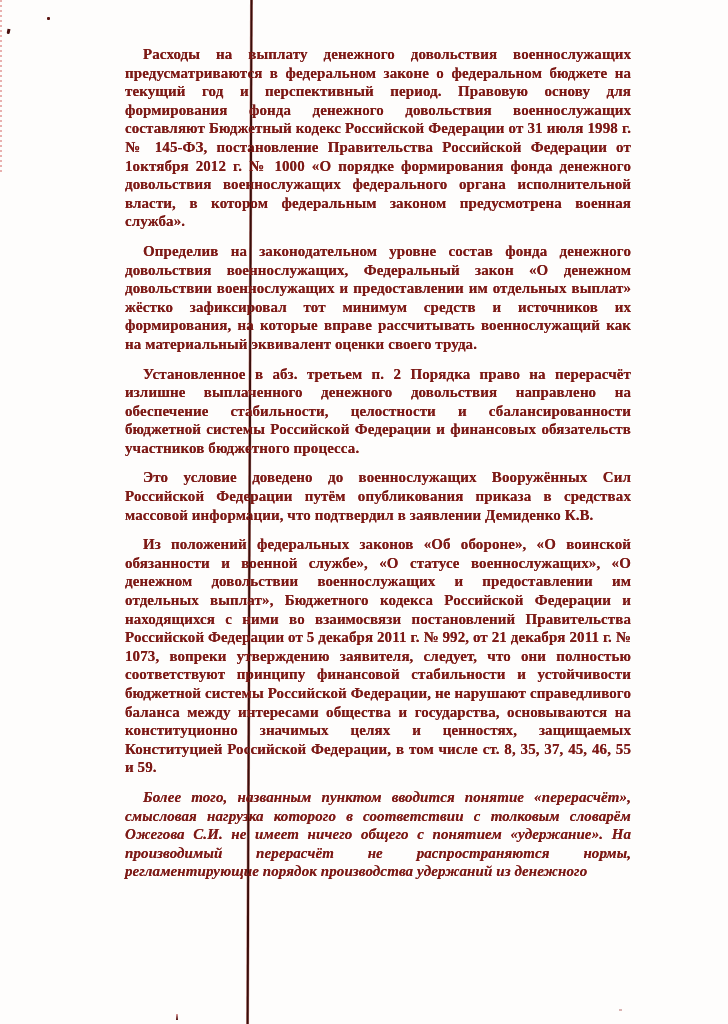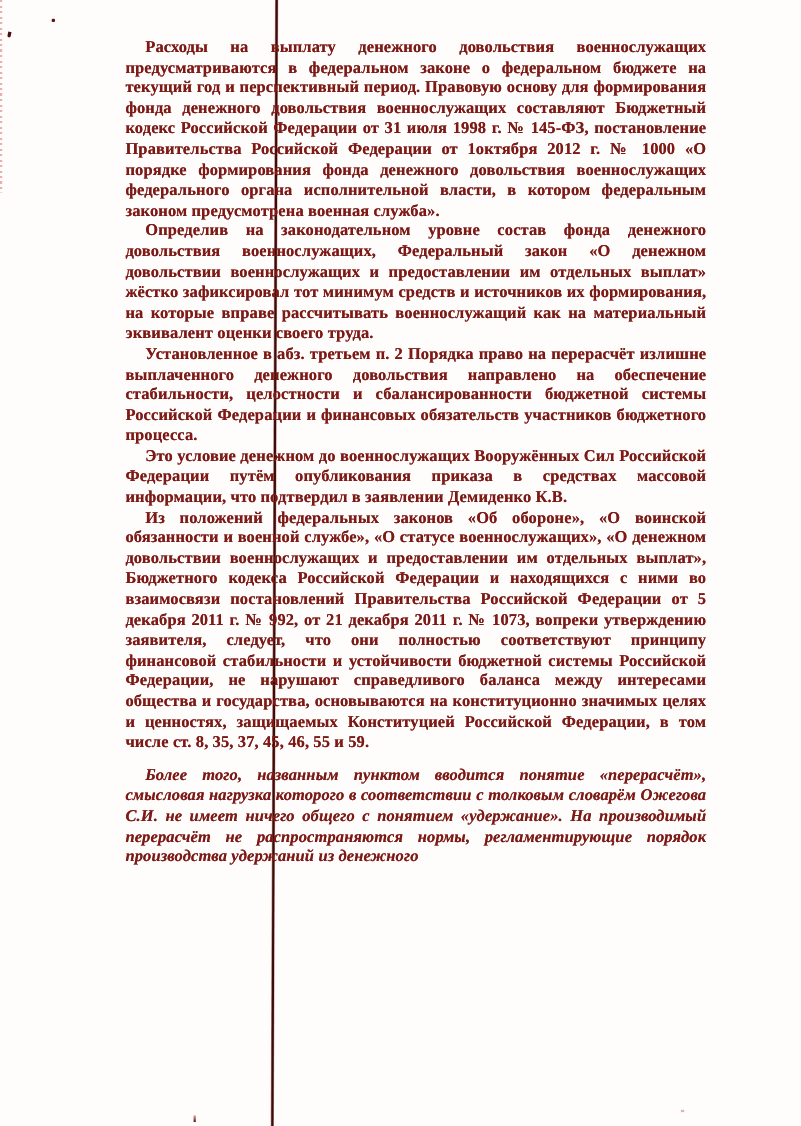--- a/index.html
+++ b/index.html
@@ -54,21 +54,21 @@
     color: var(--ink, #7d1a16);
     font-size: 15px;
     line-height: 18.6px;
     font-weight: bold;
     text-align: justify;
     letter-spacing: 0.1px;
     text-shadow: 0 0 0.6px rgba(125, 26, 22, 0.85);
     filter: blur(0.22px);
   }
   .text-block p {
-    margin: 0;
+    margin: 11px;
     text-indent: 18px;
   }
   .text-block p.gap-before {
     margin-top: 11px;
     font-style: italic;
   }
 
   
   .mark { position: absolute; background: #5a1512; }
   .mark.dot-top     { left: 47px;  top: 17px;   width: 3px; height: 3px; border-radius: 1px; }
@@ -88,21 +88,21 @@
 
   <span class="mark dot-top"></span>
   <span class="mark comma-top"></span>
 
   <div class="fold-line"></div>
 
   <div class="text-block">
     <p>Расходы на выплату денежного довольствия военнослужащих предусматриваются в федеральном законе о федеральном бюджете на текущий год и перспективный период. Правовую основу для формирования фонда денежного довольствия военнослужащих составляют Бюджетный кодекс Российской Федерации от 31 июля 1998 г. № 145-ФЗ, постановление Правительства Российской Федерации от 1октября 2012 г. № 1000 «О порядке формирования фонда денежного довольствия военнослужащих федерального органа исполнительной власти, в котором федеральным законом предусмотрена военная служба».</p>
     <p>Определив на законодательном уровне состав фонда денежного довольствия военнослужащих, Федеральный закон «О денежном довольствии военнослужащих и предоставлении им отдельных выплат» жёстко зафиксировал тот минимум средств и источников их формирования, на которые вправе рассчитывать военнослужащий как на материальный эквивалент оценки своего труда.</p>
     <p>Установленное в абз. третьем п. 2 Порядка право на перерасчёт излишне выплаченного денежного довольствия направлено на обеспечение стабильности, целостности и сбалансированности бюджетной системы Российской Федерации и финансовых обязательств участников бюджетного процесса.</p>
-    <p>Это условие денежном до военнослужащих Вооружённых Сил Российской Федерации путём опубликования приказа в средствах массовой информации, что подтвердил в заявлении Демиденко К.В.</p>
+    <p>Это условие доведено до военнослужащих Вооружённых Сил Российской Федерации путём опубликования приказа в средствах массовой информации, что подтвердил в заявлении Демиденко К.В.</p>
     <p>Из положений федеральных законов «Об обороне», «О воинской обязанности и военной службе», «О статусе военнослужащих», «О денежном довольствии военнослужащих и предоставлении им отдельных выплат», Бюджетного кодекса Российской Федерации и находящихся с ними во взаимосвязи постановлений Правительства Российской Федерации от 5 декабря 2011 г. № 992, от 21 декабря 2011 г. № 1073, вопреки утверждению заявителя, следует, что они полностью соответствуют принципу финансовой стабильности и устойчивости бюджетной системы Российской Федерации, не нарушают справедливого баланса между интересами общества и государства, основываются на конституционно значимых целях и ценностях, защищаемых Конституцией Российской Федерации, в том числе ст. 8, 35, 37, 45, 46, 55 и 59.</p>
     <p class="gap-before">Более того, названным пунктом вводится понятие «перерасчёт», смысловая нагрузка  которого в соответствии с толковым словарём Ожегова С.И. не имеет ничего общего с понятием «удержание». На производимый перерасчёт не распространяются нормы, регламентирующие порядок производства удержаний из денежного</p>
   </div>
 
   <span class="mark tick-bottom"></span>
   <span class="mark speck-right"></span>
 
 </div>
 
 </body></html>

